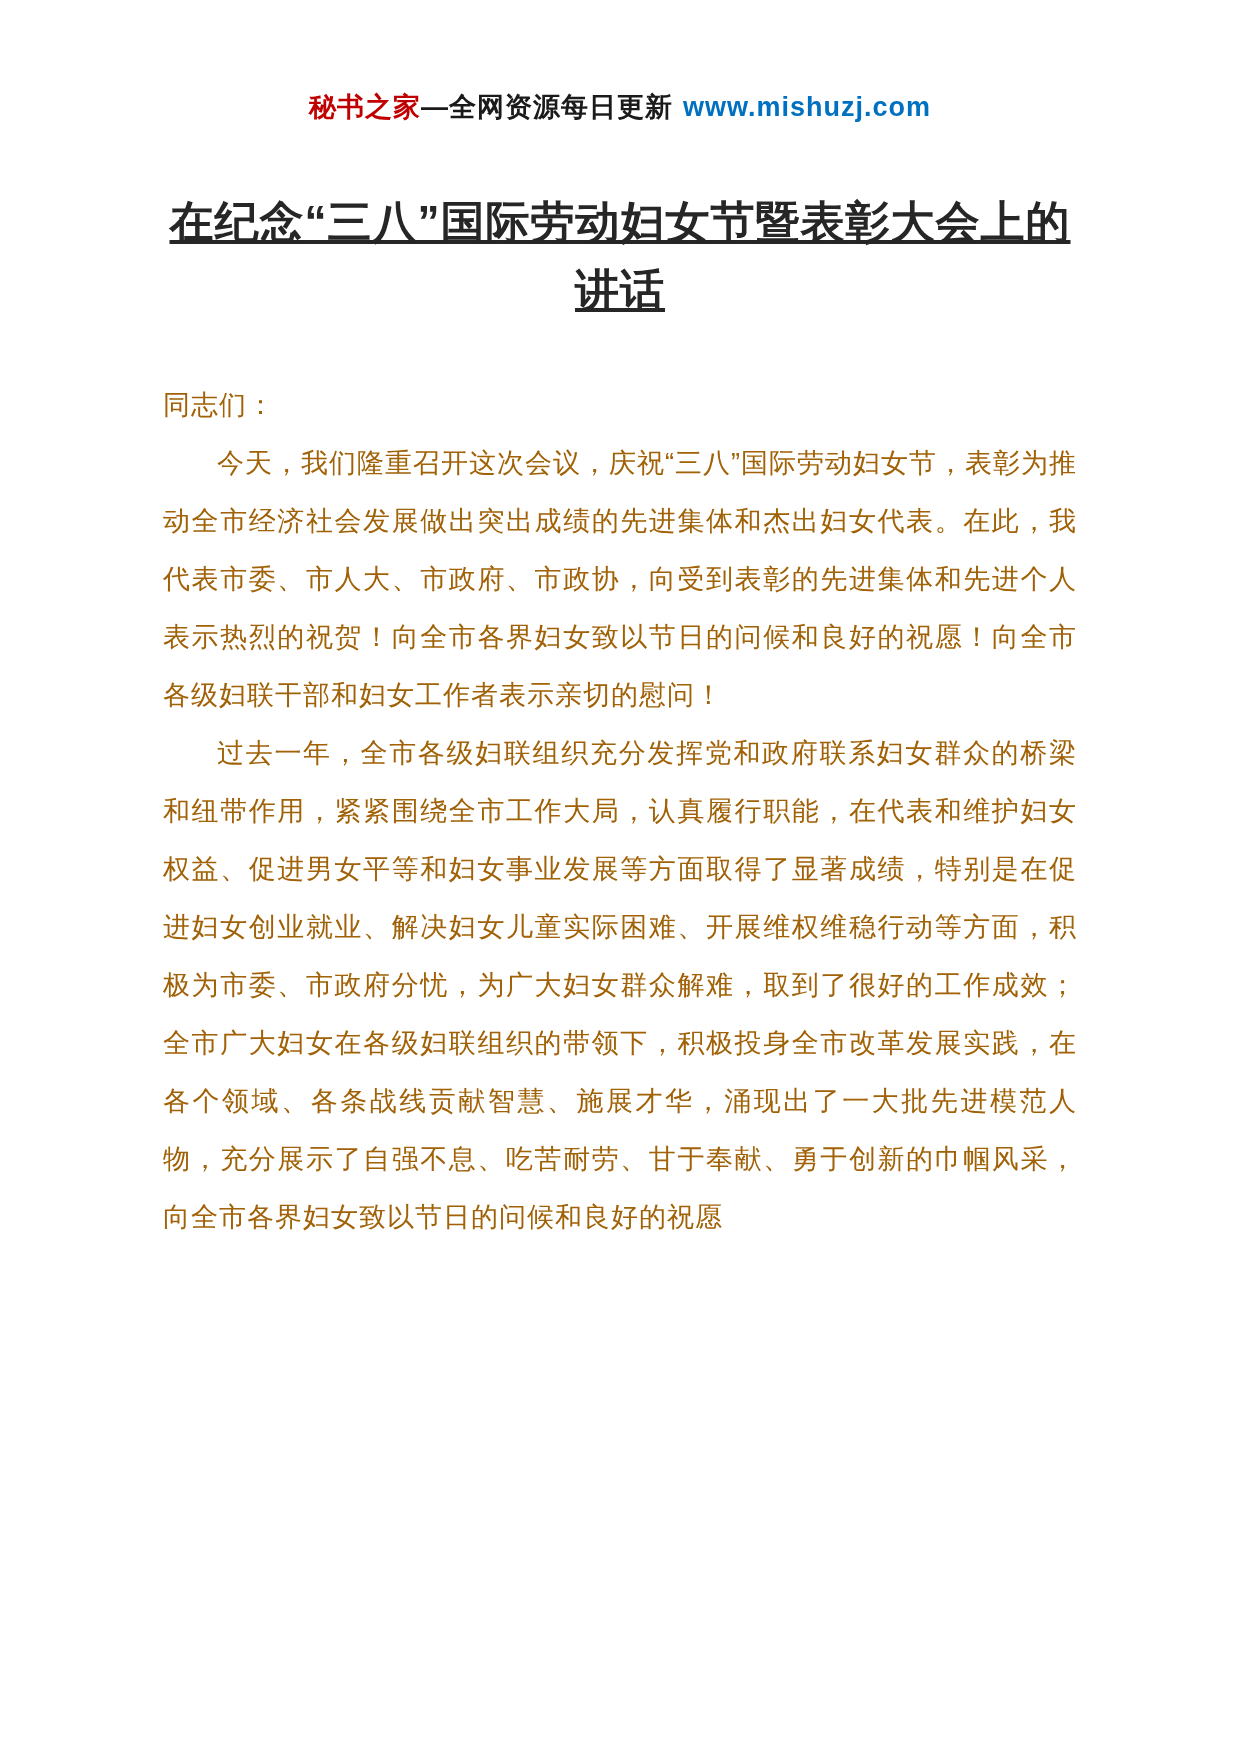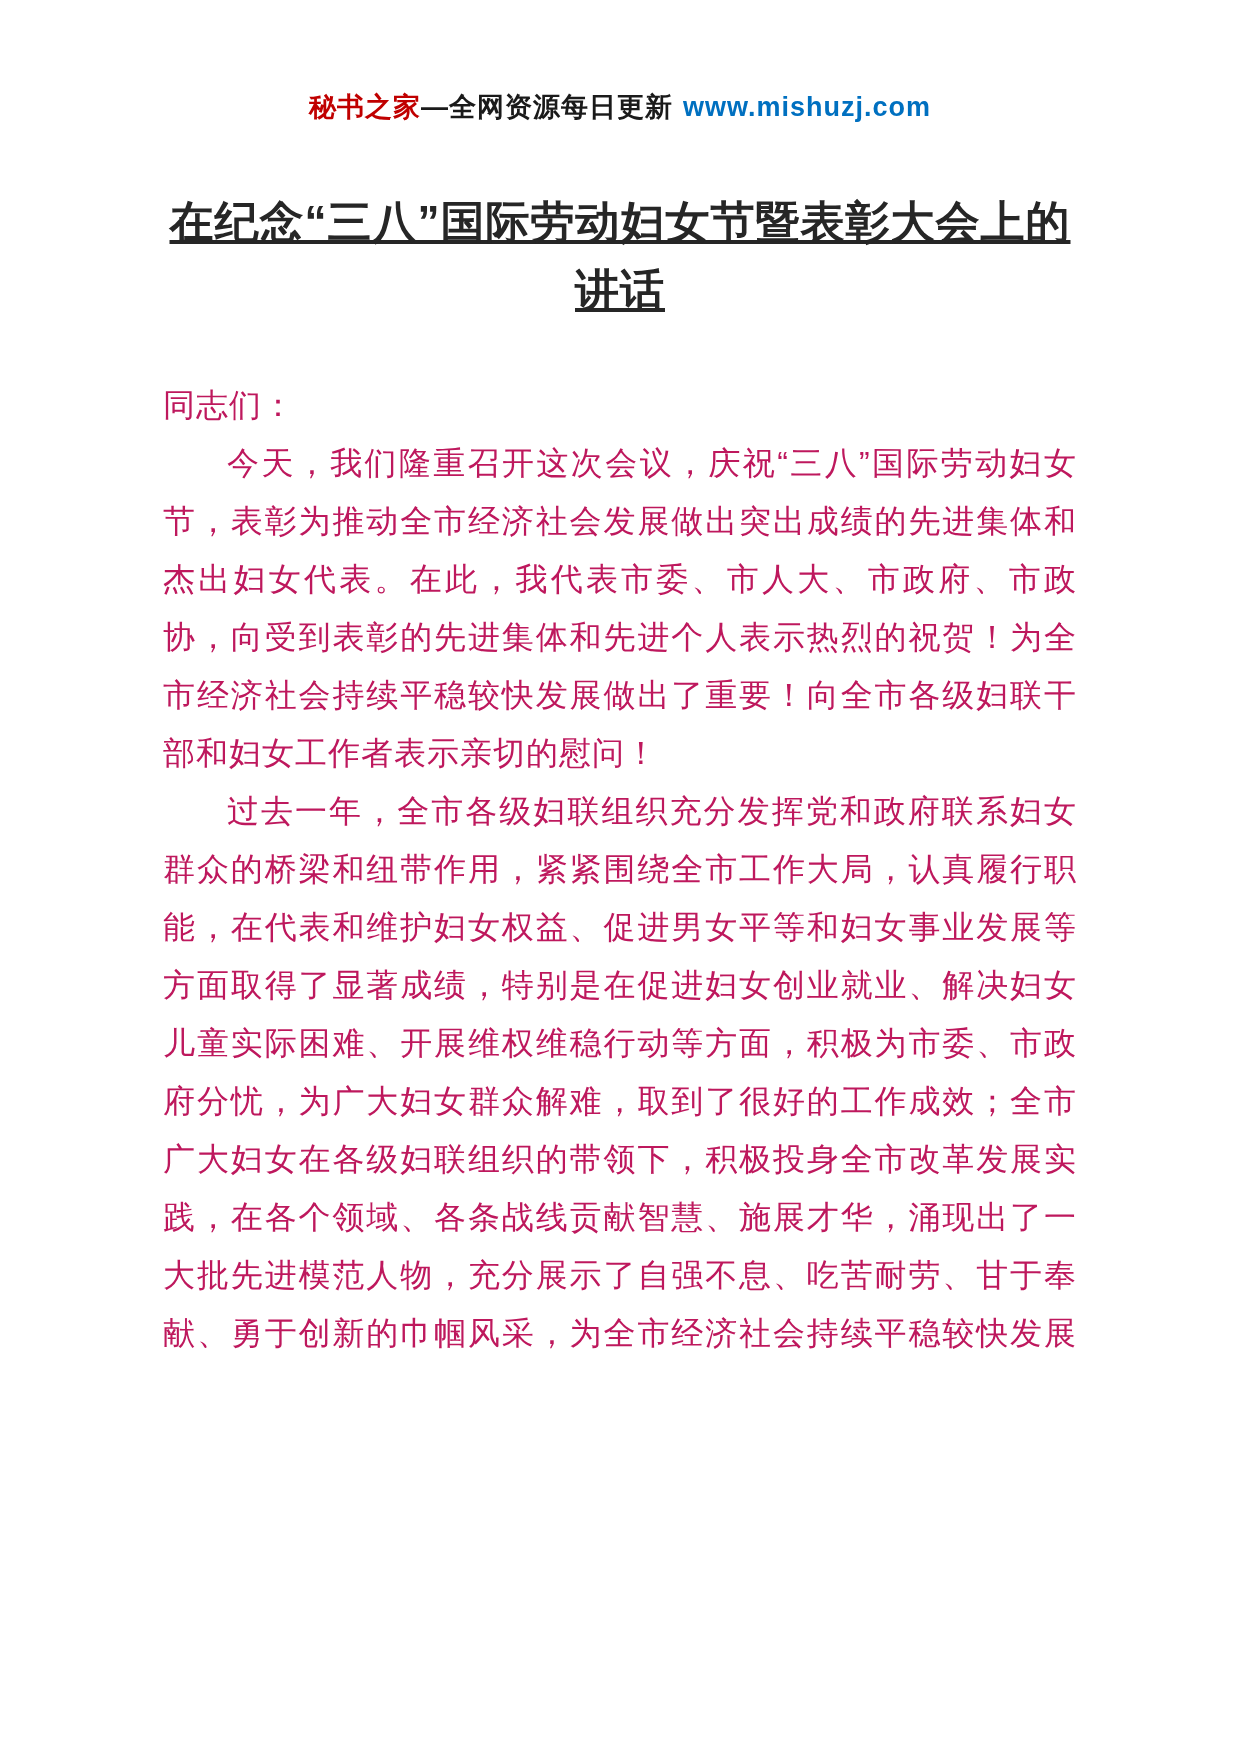--- a/index.html
+++ b/index.html
@@ -35,40 +35,40 @@
     font-weight: 700;
     line-height: 68px;
     color: #262626;
     letter-spacing: 1px;
     text-decoration: underline;
   }
 
   .doc-body { margin-top: 52px; }
 
   .para {
-    font-size: 32px;
+    font-size: 27px;
     line-height: 58px;
-    color: #be185d;
+    color: #a16207;
     text-align: justify;
     text-indent: 2em;
     letter-spacing: 1px;
     word-break: break-all;
   }
   .para.no-indent { text-indent: 0; }
 </style>
 </head>
 <body>
 
 <div class="page">
 
   <div class="site-header">
     <span class="brand">秘书之家</span><span class="tagline">—全网资源每日更新</span><a class="url" href="#">www.mishuzj.com</a>
   </div>
 
   <h1 class="doc-title">在纪念“三八”国际劳动妇女节暨表彰大会上的讲话</h1>
 
   <div class="doc-body">
     <p class="para no-indent">同志们：</p>
-    <p class="para">今天，我们隆重召开这次会议，庆祝“三八”国际劳动妇女节，表彰为推动全市经济社会发展做出突出成绩的先进集体和杰出妇女代表。在此，我代表市委、市人大、市政府、市政协，向受到表彰的先进集体和先进个人表示热烈的祝贺！为全市经济社会持续平稳较快发展做出了重要！向全市各级妇联干部和妇女工作者表示亲切的慰问！</p>
-    <p class="para">过去一年，全市各级妇联组织充分发挥党和政府联系妇女群众的桥梁和纽带作用，紧紧围绕全市工作大局，认真履行职能，在代表和维护妇女权益、促进男女平等和妇女事业发展等方面取得了显著成绩，特别是在促进妇女创业就业、解决妇女儿童实际困难、开展维权维稳行动等方面，积极为市委、市政府分忧，为广大妇女群众解难，取到了很好的工作成效；全市广大妇女在各级妇联组织的带领下，积极投身全市改革发展实践，在各个领域、各条战线贡献智慧、施展才华，涌现出了一大批先进模范人物，充分展示了自强不息、吃苦耐劳、甘于奉献、勇于创新的巾帼风采，为全市经济社会持续平稳较快发展做出了重要</p>
+    <p class="para">今天，我们隆重召开这次会议，庆祝“三八”国际劳动妇女节，表彰为推动全市经济社会发展做出突出成绩的先进集体和杰出妇女代表。在此，我代表市委、市人大、市政府、市政协，向受到表彰的先进集体和先进个人表示热烈的祝贺！向全市各界妇女致以节日的问候和良好的祝愿！向全市各级妇联干部和妇女工作者表示亲切的慰问！</p>
+    <p class="para">过去一年，全市各级妇联组织充分发挥党和政府联系妇女群众的桥梁和纽带作用，紧紧围绕全市工作大局，认真履行职能，在代表和维护妇女权益、促进男女平等和妇女事业发展等方面取得了显著成绩，特别是在促进妇女创业就业、解决妇女儿童实际困难、开展维权维稳行动等方面，积极为市委、市政府分忧，为广大妇女群众解难，取到了很好的工作成效；全市广大妇女在各级妇联组织的带领下，积极投身全市改革发展实践，在各个领域、各条战线贡献智慧、施展才华，涌现出了一大批先进模范人物，充分展示了自强不息、吃苦耐劳、甘于奉献、勇于创新的巾帼风采，向全市各界妇女致以节日的问候和良好的祝愿</p>
   </div>
 
 </div>
 
 </body></html>

